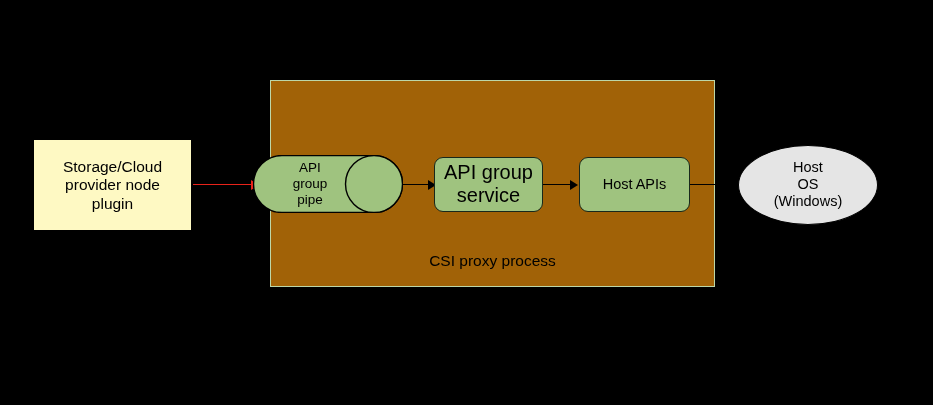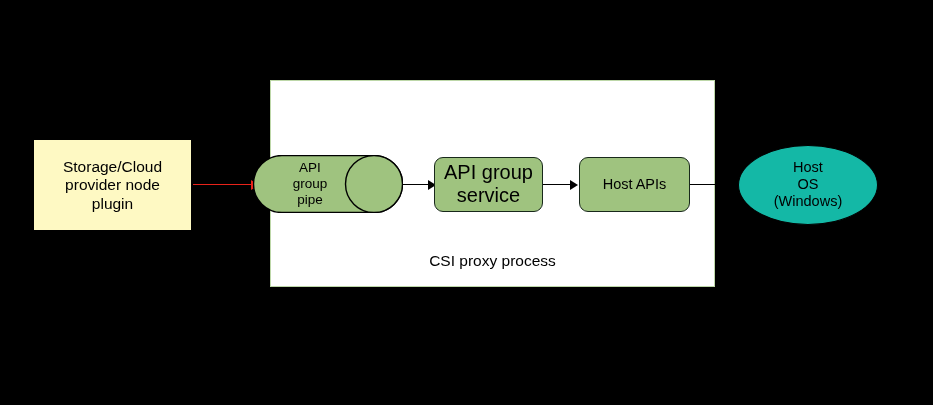--- a/index.html
+++ b/index.html
@@ -42,21 +42,21 @@
   }
   #plugin-box .node-label { font-size: 15.5px; }
 
   
   #csi-container {
     position: absolute;
     left: 270px;
     top: 80px;
     width: 445px;
     height: 207px;
-    background: #ffffff;
+    background: #a16207;
     border: 1px solid #bdd7a8;
     box-sizing: border-box;
   }
   #csi-container-label {
     position: absolute;
     left: 0; right: 0;
     bottom: 16px;
     text-align: center;
     font-size: 15.5px;
     color: #000000;
@@ -101,21 +101,21 @@
   }
   #host-apis .node-label { font-size: 14.5px; }
 
   
   #host-os {
     position: absolute;
     left: 738px;
     top: 145px;
     width: 140px;
     height: 80px;
-    background: #14b8a6;
+    background: #e5e5e5;
     border: 1px solid #000000;
     border-radius: 50%;
     box-sizing: border-box;
   }
   #host-os .node-label { font-size: 14.5px; }
 
   
   .connector {
     position: absolute;
     pointer-events: none;

